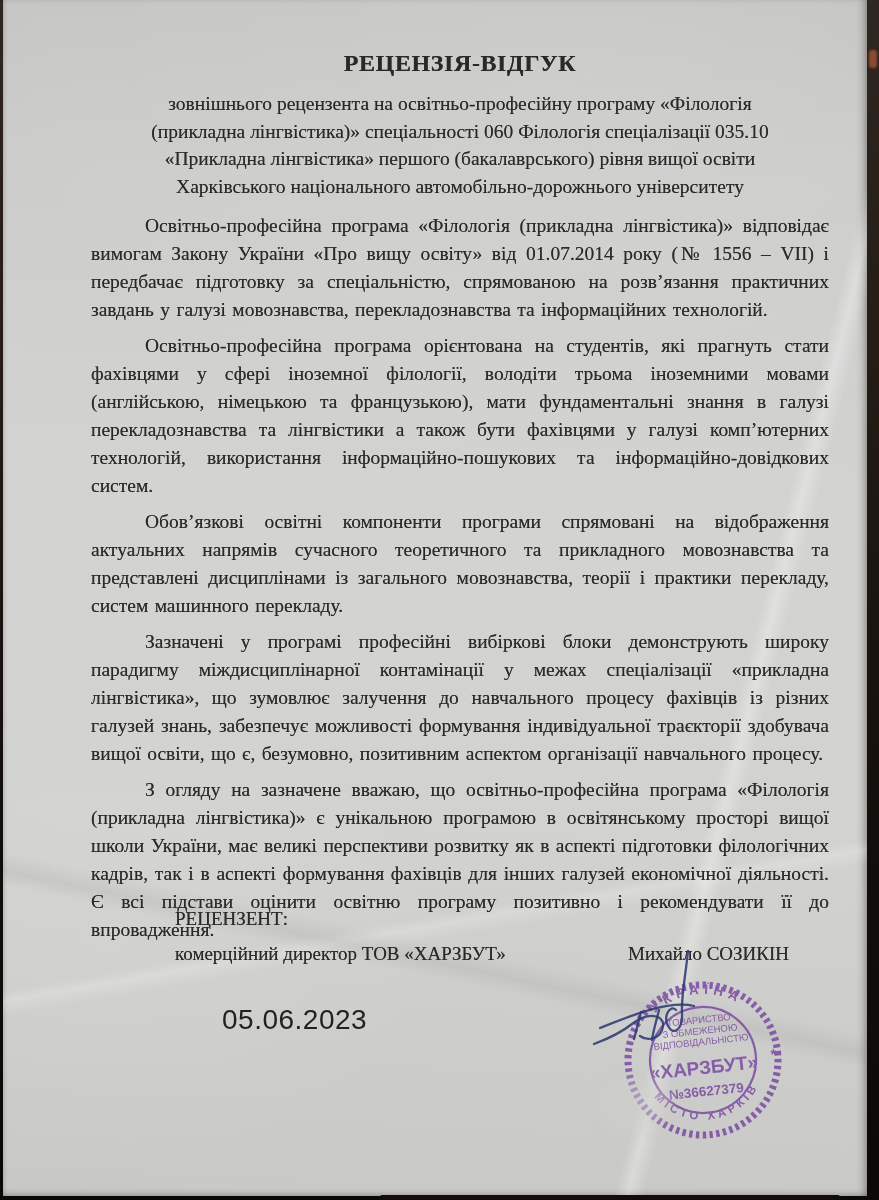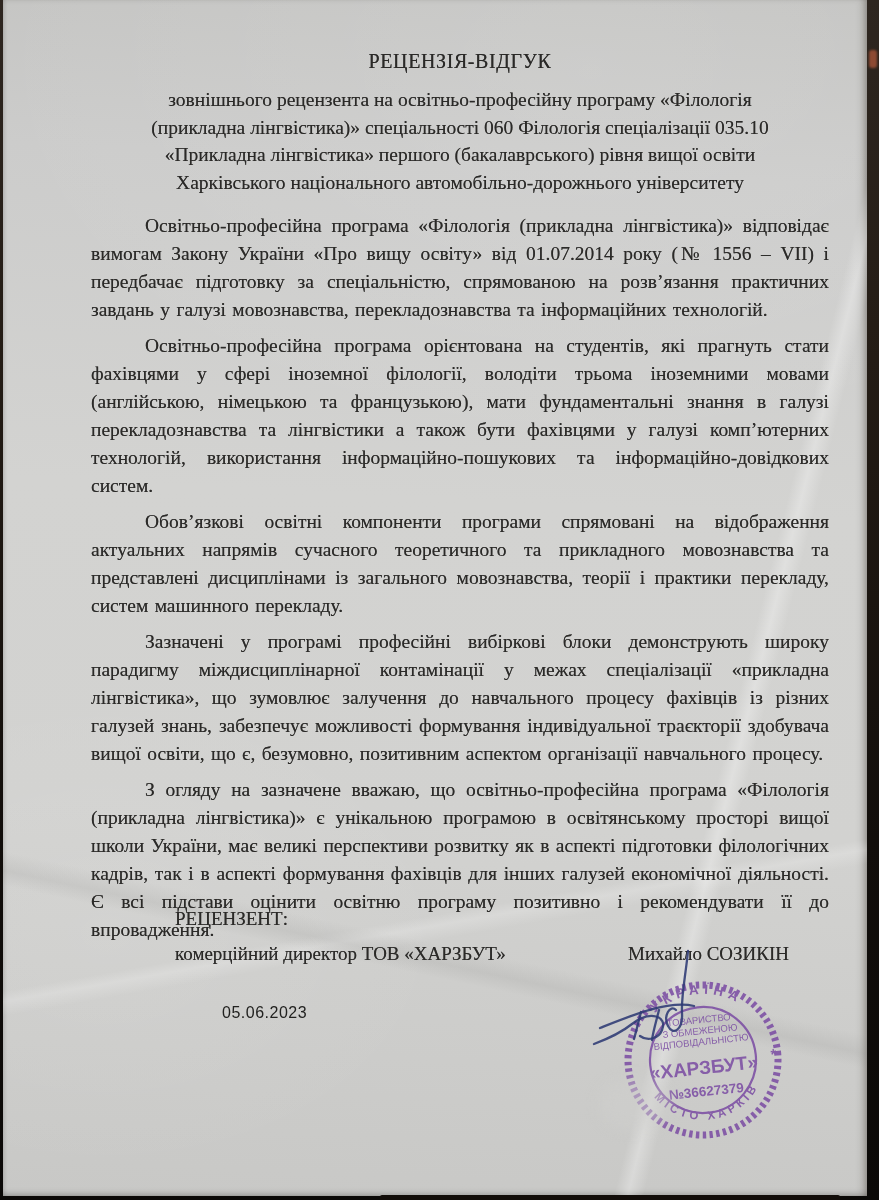--- a/index.html
+++ b/index.html
@@ -19,31 +19,31 @@
       linear-gradient(183deg,#c4c4c2 0%,#cccccb 15%,#d3d3d1 42%,#d2d2d0 68%,#c8c8c6 100%);
     box-shadow: inset -7px 0 9px -5px rgba(55,45,35,.45), inset 0 -5px 7px -4px rgba(0,0,0,.25), inset 3px 0 5px -3px rgba(0,0,0,.2);
   }
   .paper::before{content:"";position:absolute;inset:0;pointer-events:none;background:
       linear-gradient(104deg, transparent 78.2%, rgba(255,255,255,.30) 79.4%, transparent 80.8%),
       linear-gradient(12deg, transparent 22.5%, rgba(130,130,128,.14) 23.6%, transparent 25%),
       linear-gradient(170deg, transparent 73.5%, rgba(255,255,255,.20) 74.3%, transparent 75.4%);}
 
   
   .doc-head{position:absolute;left:80px;top:50px;width:754px;text-align:center;color:#2a2927;}
-  .doc-title{font-weight:normal;font-size:20px;letter-spacing:.6px;text-shadow:0 0 .6px rgba(40,40,40,.75);}
+  .doc-title{font-weight:bold;font-size:24px;letter-spacing:.6px;text-shadow:0 0 .6px rgba(40,40,40,.75);}
   .doc-sub{font-size:19.5px;line-height:27.6px;margin-top:13px;text-shadow:0 0 .5px rgba(45,45,45,.6);}
 
   .doc-body{position:absolute;left:80px;top:204px;width:754px;color:#2b2a28;}
   .doc-body p{margin:8px;font-size:19.5px;line-height:28px;text-align:justify;text-indent:54px;
     word-spacing:1.5px;text-shadow:0 0 .55px rgba(45,45,45,.65);}
 
   .reviewer{position:absolute;left:172px;top:901px;width:614px;color:#2b2a28;font-size:19px;line-height:35px;text-shadow:0 0 .55px rgba(45,45,45,.65);}
   .reviewer-row{display:flex;justify-content:space-between;align-items:baseline;gap:17px;}
 
-  .doc-date{position:absolute;left:219px;top:1004px;font-family:"Liberation Sans",sans-serif;font-size:16px;color:#222220;letter-spacing:.5px;}
+  .doc-date{position:absolute;left:219px;top:1004px;font-family:"Liberation Sans",sans-serif;font-size:28px;color:#222220;letter-spacing:.5px;}
 
   
   .stamp{position:absolute;left:610px;top:970px;width:180px;height:180px;transform:rotate(-6deg);opacity:.85;}
   .stamp svg{width:100%;height:100%;}
   .stamp text, .stamp textPath{font-family:"Liberation Sans",sans-serif;fill:#7a4ba3;}
   .stamp-fade{position:absolute;left:596px;top:1078px;width:72px;height:52px;background:rgba(208,208,206,.5);filter:blur(7px);border-radius:50%;pointer-events:none;}
 
   
   .signature{position:absolute;left:567px;top:938px;width:160px;height:130px;}
   .signature path{fill:none;stroke:#2e3a74;stroke-width:2.3;stroke-linecap:round;stroke-linejoin:round;opacity:.88;}

